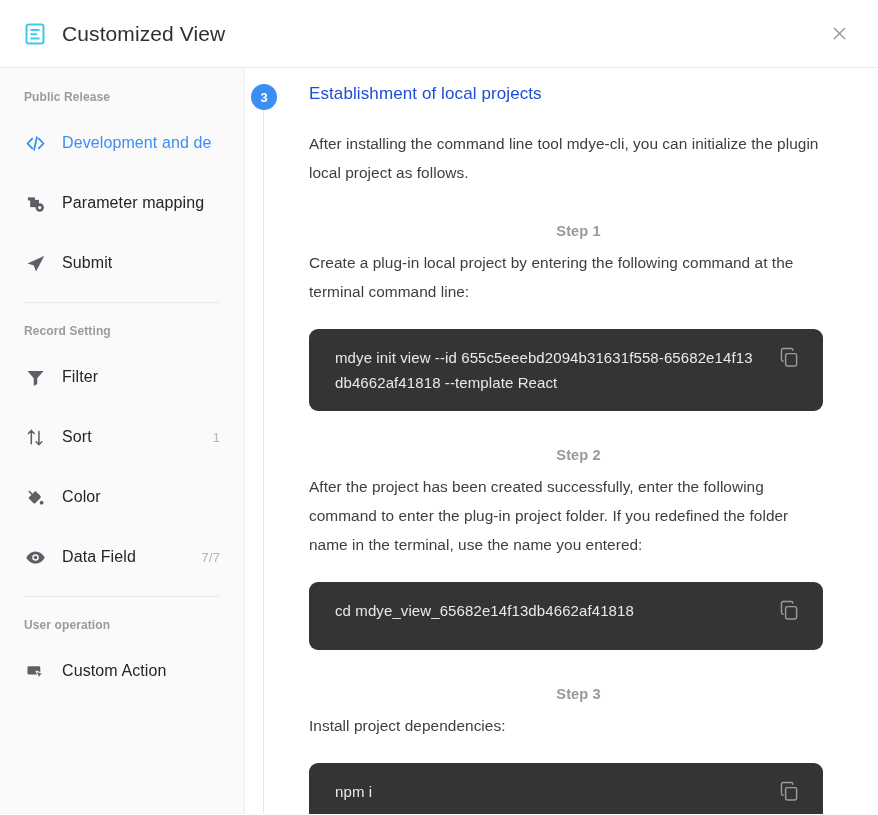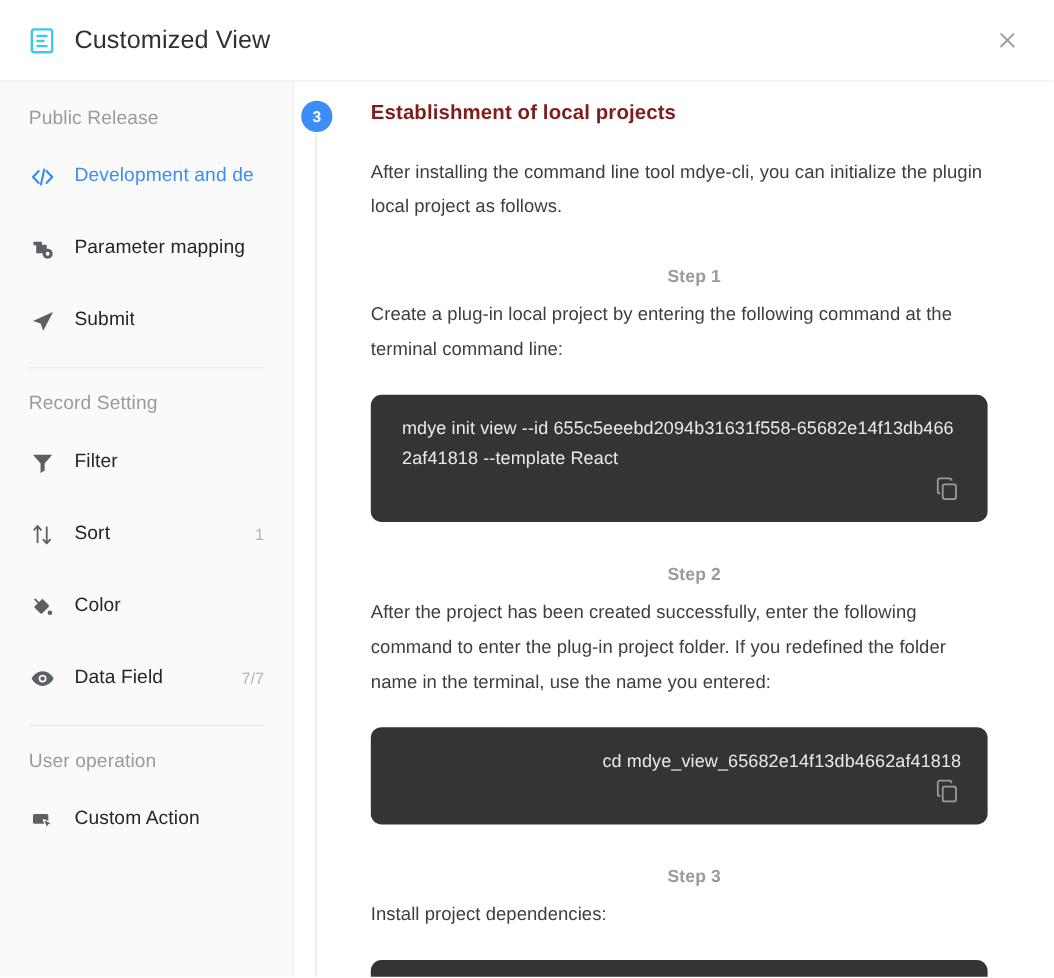--- a/index.html
+++ b/index.html
@@ -77,23 +77,23 @@
   .sidebar {
     width: 245px;
     min-width: 245px;
     background: #fafafa;
     border-right: 1px solid #eeeeee;
     padding: 22px 0 0 0;
     overflow: hidden;
     position: relative;
   }
   .group-title {
-    font-size: 16px;
+    font-size: 12px;
     color: #9b9b9b;
-    font-weight: normal;
+    font-weight: bold;
     padding: 0 24px;
     margin-bottom: 9px;
     letter-spacing: .1px;
   }
   .nav-item {
     display: flex;
     align-items: center;
     height: 60px;
     padding: 0 24px;
     cursor: pointer;
@@ -168,22 +168,22 @@
     font-size: 13px;
     font-weight: bold;
     display: flex;
     align-items: center;
     justify-content: center;
     z-index: 2;
   }
 
   .section-title {
     font-size: 17px;
-    font-weight: bold;
-    color: #7f1d1d;
+    font-weight: normal;
+    color: #1d4ed8;
     padding-top: 32px;
     letter-spacing: .1px;
   }
 
   .para {
     font-size: 15.4px;
     line-height: 29px;
     color: #3a3f45;
     margin-top: 25px;
     max-width: 514px;
@@ -200,24 +200,23 @@
   }
   .step-label + .para { margin-top: 9px; }
 
   .code-block {
     background: #343434;
     border-radius: 9px;
     margin-top: 23px;
     max-width: 514px;
     min-height: 68px;
     display: flex;
-    align-items: flex-end;
+    align-items: flex-start;
     padding: 16px 22px 16px 26px;
     position: relative;
-    flex-direction: column;
   }
   .code-text {
     flex: 1;
     color: #e9e9e9;
     font-size: 15px;
     line-height: 25px;
     white-space: pre-wrap;
     word-break: break-all;
     letter-spacing: .1px;
     font-family: "Liberation Sans", sans-serif;

